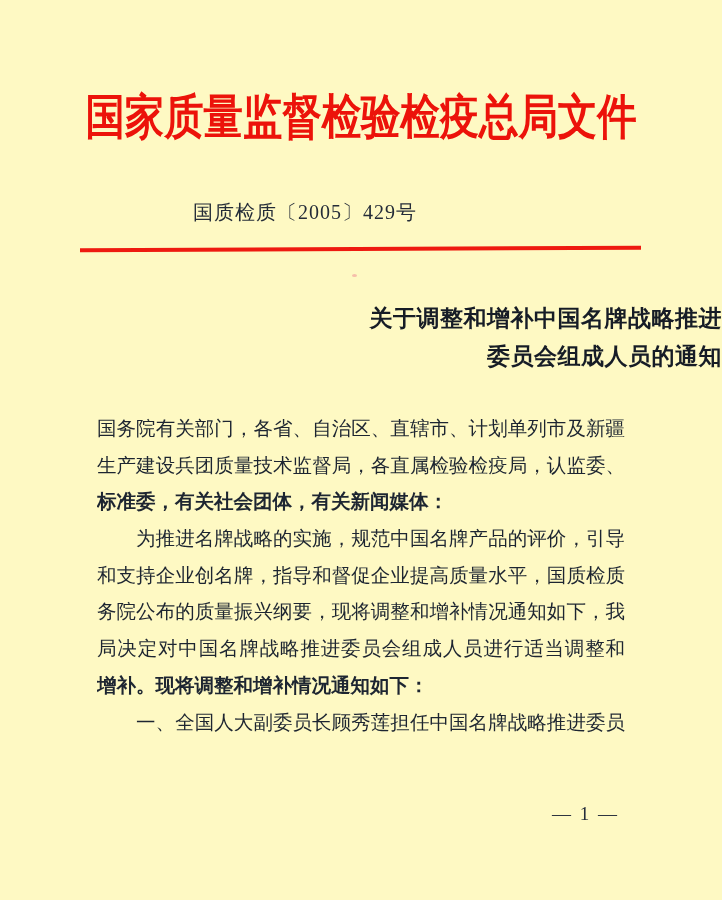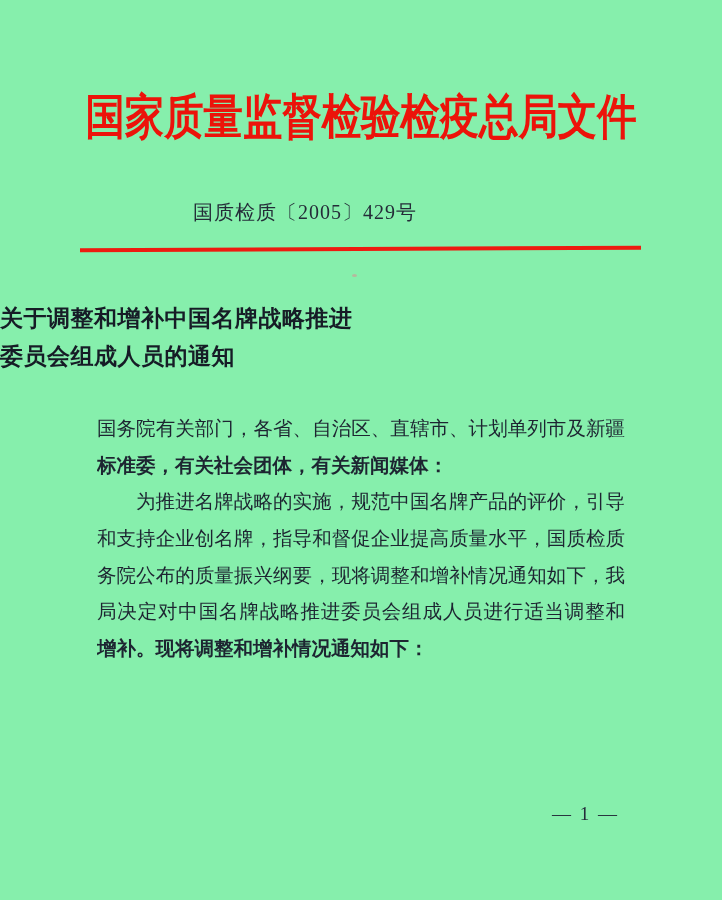--- a/index.html
+++ b/index.html
@@ -1,21 +1,21 @@
 <!DOCTYPE html>
 <html><head>
 <meta charset="utf-8">
 <style>
   html, body { margin: 0; padding: 0; background: #ffffff; }
 
   .page {
     position: relative;
     width: 722px;
     height: 900px;
-    background: #86efac;
+    background: #fef9c3;
     font-family: "Liberation Serif", "DejaVu Serif", serif;
     color: #1d2531;
     overflow: hidden;
   }
 
   
   .header-title {
     position: absolute;
     top: 84px;
     left: 0;
@@ -63,21 +63,21 @@
     border-radius: 50%;
     background: rgba(238, 120, 140, 0.45);
   }
 
   
   .doc-title {
     position: absolute;
     top: 299px;
     left: 0;
     width: 722px;
-    text-align: left;
+    text-align: right;
     font-size: 23px;
     line-height: 38px;
     font-weight: bold;
     color: #161c26;
     font-family: "Liberation Sans", "DejaVu Sans", sans-serif;
     letter-spacing: 0.5px;
   }
 
   
   .doc-body {
@@ -122,23 +122,25 @@
 
   <div class="artifact-dot"></div>
 
   <div class="doc-title">
     <div>关于调整和增补中国名牌战略推进</div>
     <div>委员会组成人员的通知</div>
   </div>
 
   <div class="doc-body">
     <div class="line">国务院有关部门，各省、自治区、直辖市、计划单列市及新疆</div>
+    <div class="line">生产建设兵团质量技术监督局，各直属检验检疫局，认监委、</div>
     <div class="line end">标准委，有关社会团体，有关新闻媒体：</div>
     <div class="line indent">为推进名牌战略的实施，规范中国名牌产品的评价，引导</div>
     <div class="line">和支持企业创名牌，指导和督促企业提高质量水平，国质检质</div>
     <div class="line">务院公布的质量振兴纲要，现将调整和增补情况通知如下，我</div>
     <div class="line">局决定对中国名牌战略推进委员会组成人员进行适当调整和</div>
     <div class="line end">增补。现将调整和增补情况通知如下：</div>
+    <div class="line indent">一、全国人大副委员长顾秀莲担任中国名牌战略推进委员</div>
   </div>
 
   <div class="page-number">— 1 —</div>
 
 </div>
 
 </body></html>

